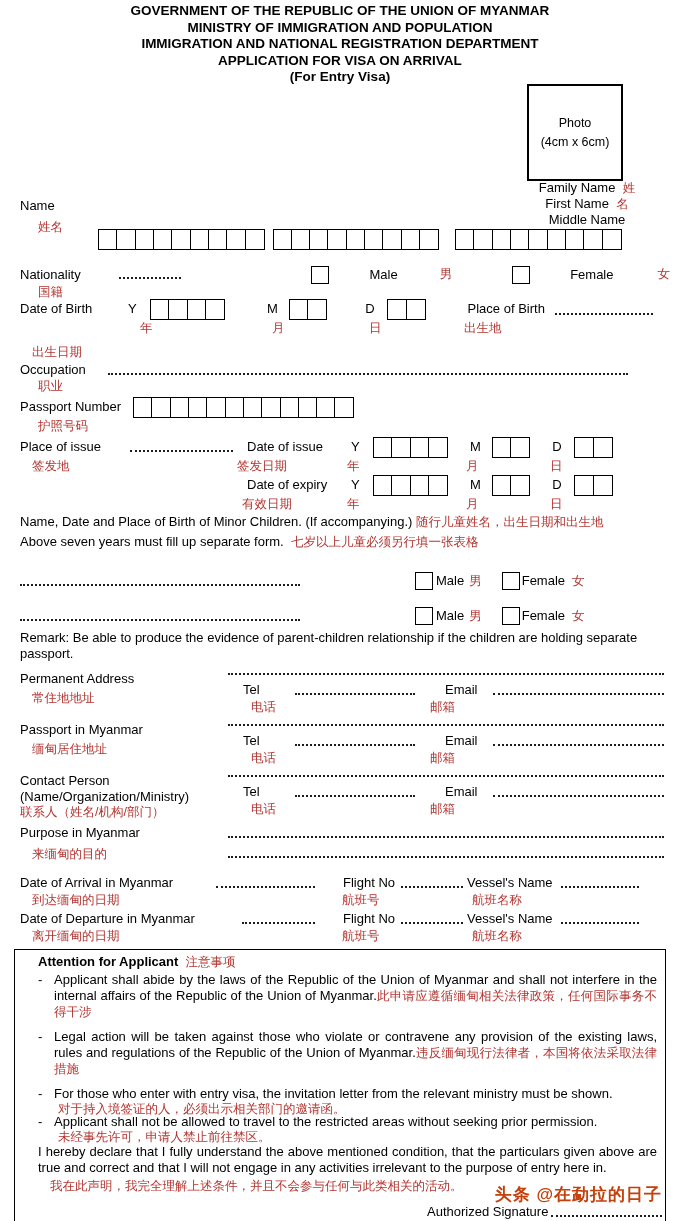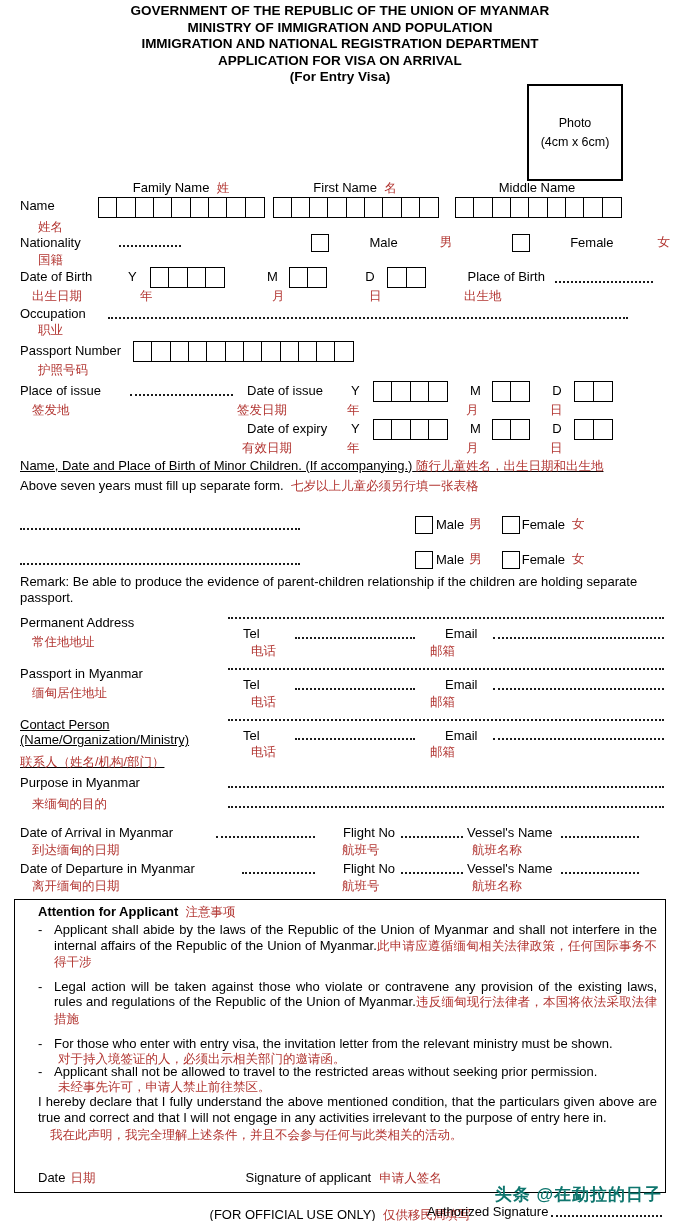--- a/index.html
+++ b/index.html
@@ -27,21 +27,21 @@
     display:flex; flex-direction:column; align-items:center; justify-content:center; text-align:center;
     font-size:12.5px; line-height:19px;
   }
   .attention {
     border:1.6px solid #000; margin:6px 4px 0 4px; padding:4px 8px 6px 23px;
   }
   .attention .item { display:flex; }
   .attention .dash { width:16px; flex:none; }
   .attention p.en { text-align:justify; }
   .watermark {
-    position:absolute; right:8px; top:1185px; color:#0f766e;
+    position:absolute; right:8px; top:1185px; color:#c2410c;
     font-size:17px; font-weight:bold; letter-spacing:1px;text-align:center;
   }
 </style>
 </head>
 <body>
 
 <div class="page">
 
   <div class="hdr">
     <div>GOVERNMENT OF THE REPUBLIC OF THE UNION OF MYANMAR</div>
@@ -52,21 +52,21 @@
   </div>
 
   <div class="photo-box">
     <div>Photo</div>
     <div>(4cm x 6cm)</div>
   </div>
 
   <div style="position:relative; margin-top:94px;">
     <span style="position:absolute; left:10px; top:18px;">Name</span>
     <span class="zh" style="position:absolute; left:28px; top:40px;">姓名</span>
-    <div class="r" style="margin-left:88px;">
+    <div class="r" style="margin-left:88px;flex-direction:column;">
       <span style="width:166px; text-align:center;"><span>Family Name</span>&nbsp; <span class="zh">姓</span></span>
       <span style="width:166px; text-align:center; margin-left:8px;"><span>First Name</span>&nbsp; <span class="zh">名</span></span>
       <span style="width:166px; text-align:center; margin-left:16px;"><span>Middle Name</span></span>
     </div>
     <div class="r" style="margin-left:88px; margin-top:1px;">
       <div class="cells">
           <div class="cell"></div>
           <div class="cell"></div>
           <div class="cell"></div>
           <div class="cell"></div>
@@ -131,21 +131,21 @@
       </div>
     <span style="margin-left:38px; width:22px;">D</span>
     <div class="cells">
         <div class="cell"></div>
         <div class="cell"></div>
       </div>
     <span style="margin-left:42px;">Place of Birth</span>
     <div class="dots" style="width:98px; margin-left:10px; align-self:center; margin-top:10px;"></div>
   </div>
   <div class="sub" style="margin-top:1px;">
-    <span style="margin-left:22px; width:108px;">出生日期</span>
+    <span style="margin-left:22px; width:108px;margin-top:24px;">出生日期</span>
     <span style="width:95px;">年</span>
     <span style="width:97px; margin-left:37px;">月</span>
     <span style="width:90px;">日</span>
     <span style="margin-left:5px;">出生地</span>
   </div>
 
   <div class="r" style="margin-left:10px; margin-top:3px;">
     <span style="width:88px;">Occupation</span>
     <div class="dots grow" style="margin-right:42px;"></div>
   </div>
@@ -225,21 +225,21 @@
         <div class="cell"></div>
       </div>
   </div>
   <div class="sub" style="margin-top:1px;align-items:center;">
     <span style="margin-left:232px; width:105px;">有效日期</span>
     <span style="width:119px;">年</span>
     <span style="width:84px;">月</span>
     <span>日</span>
   </div>
 
-  <div style="margin-left:10px; margin-top:3px;text-decoration:underline;">
+  <div style="margin-left:10px; margin-top:3px;">
     <span>Name, Date and Place of Birth of Minor Children. (If accompanying.)</span>
     <span class="zh">随行儿童姓名，出生日期和出生地</span>
   </div>
   <div style="margin-left:10px; margin-top:4px;">
     <span>Above seven years must fill up separate form.</span>&nbsp;
     <span class="zh">七岁以上儿童必须另行填一张表格</span>
   </div>
 
   <div class="rc" style="margin-left:10px; margin-top:22px;">
     <div class="dots" style="width:280px; align-self:center; margin-top:8px;"></div>
@@ -305,24 +305,24 @@
         <div class="dots grow"></div>
       </div>
       <div class="sub" style="margin-top:2px;">
         <span style="margin-left:23px; width:179px;">电话</span>
         <span>邮箱</span>
       </div>
     </div>
   </div>
 
   <div style="display:flex; margin-left:10px; margin-top:8px;">
-    <div style="width:208px;text-decoration:underline;">
+    <div style="width:208px;">
       <div>Contact Person</div>
       <div>(Name/Organization/Ministry)</div>
-      <div class="sub" style="margin-top:7px;text-align:right;">
+      <div class="sub" style="margin-top:1px;text-align:right;">
           <span>联系人（姓名/机构/部门）</span>
         </div>
     </div>
     <div class="grow" style="margin-right:6px;">
       <div class="r">
           <div class="dots grow"></div>
         </div>
       <div class="r" style="margin-top:4px;">
         <span style="width:52px; margin-left:15px;">Tel</span>
         <div class="dots" style="width:120px;"></div>

